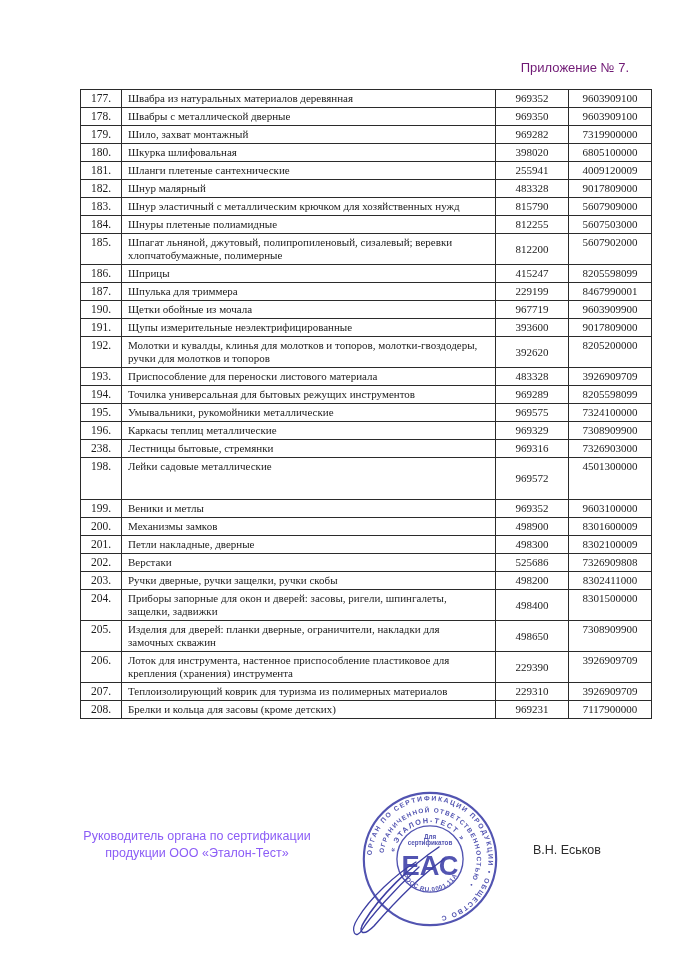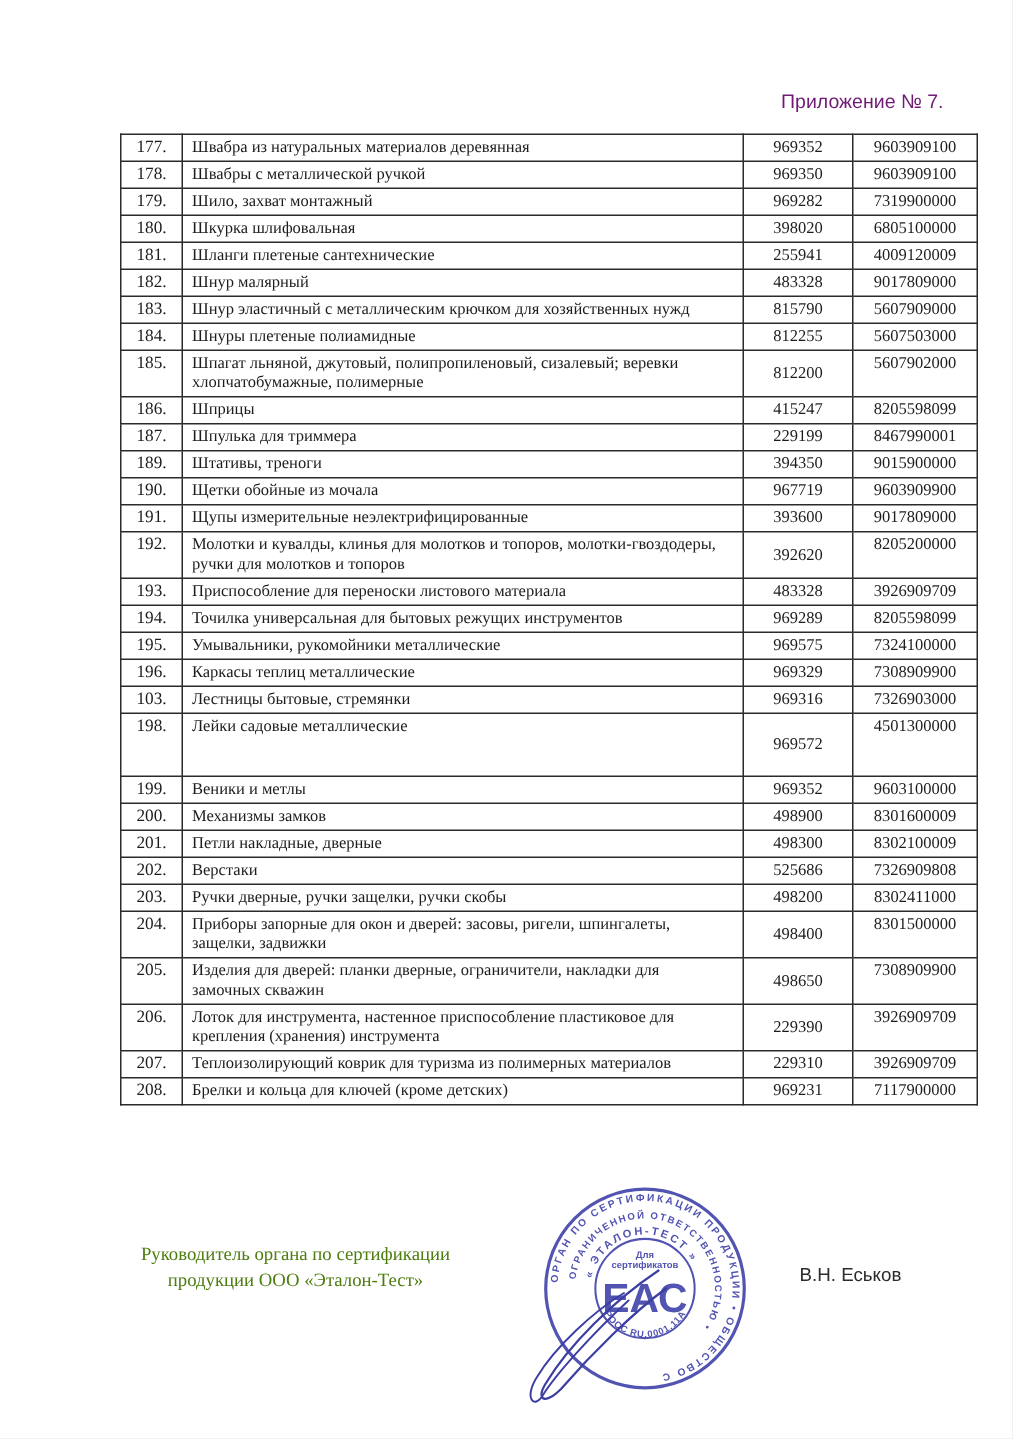--- a/index.html
+++ b/index.html
@@ -41,24 +41,24 @@
   td.col-name   { width: 359px; text-align: left;   vertical-align: top;    padding: 2px 8px 2px 6px; }
   td.col-code   { width: 70px;  text-align: center; vertical-align: middle; padding: 2px 1px; }
   td.col-tnved  { width: 80px;  text-align: center; vertical-align: top;    padding: 2px 1px; margin-left: 44px; }
   tr.tall-row td { height: 37px; }
   .certifier {
     position: absolute;
     left: 72px;
     top: 828px;
     width: 250px;
     text-align: center;
-    font-family: Liberation Serif, serif;
+    font-family: Liberation Sans, sans-serif;
     font-size: 12.5px;
     line-height: 17px;
-    color: #4d7c0f;
+    color: #8b5cf6;
   }
   .signer {
     position: absolute;
     left: 533px;
     top: 843px;
     font-family: "Liberation Sans", sans-serif;
     font-size: 12.5px;
     color: #2c2c2c;
     white-space: nowrap;
   }
@@ -92,21 +92,21 @@
   <table class="products">
     <tbody>
         <tr>
           <td class="col-num">177.</td>
           <td class="col-name">Швабра из натуральных материалов деревянная</td>
           <td class="col-code">969352</td>
           <td class="col-tnved">9603909100</td>
         </tr>
         <tr>
           <td class="col-num">178.</td>
-          <td class="col-name">Швабры с металлической ручкой</td>
+          <td class="col-name">Швабры с металлической дверные</td>
           <td class="col-code">969350</td>
           <td class="col-tnved">9603909100</td>
         </tr>
         <tr>
           <td class="col-num">179.</td>
           <td class="col-name">Шило, захват монтажный</td>
           <td class="col-code">969282</td>
           <td class="col-tnved">7319900000</td>
         </tr>
         <tr>
@@ -151,26 +151,20 @@
           <td class="col-code">415247</td>
           <td class="col-tnved">8205598099</td>
         </tr>
         <tr>
           <td class="col-num">187.</td>
           <td class="col-name">Шпулька для триммера</td>
           <td class="col-code">229199</td>
           <td class="col-tnved">8467990001</td>
         </tr>
         <tr>
-          <td class="col-num">189.</td>
-          <td class="col-name">Штативы, треноги</td>
-          <td class="col-code">394350</td>
-          <td class="col-tnved">9015900000</td>
-        </tr>
-        <tr>
           <td class="col-num">190.</td>
           <td class="col-name">Щетки обойные из мочала</td>
           <td class="col-code">967719</td>
           <td class="col-tnved">9603909900</td>
         </tr>
         <tr>
           <td class="col-num">191.</td>
           <td class="col-name">Щупы измерительные неэлектрифицированные</td>
           <td class="col-code">393600</td>
           <td class="col-tnved">9017809000</td>
@@ -199,21 +193,21 @@
           <td class="col-code">969575</td>
           <td class="col-tnved">7324100000</td>
         </tr>
         <tr>
           <td class="col-num">196.</td>
           <td class="col-name">Каркасы теплиц металлические</td>
           <td class="col-code">969329</td>
           <td class="col-tnved">7308909900</td>
         </tr>
         <tr>
-          <td class="col-num">103.</td>
+          <td class="col-num">238.</td>
           <td class="col-name">Лестницы бытовые, стремянки</td>
           <td class="col-code">969316</td>
           <td class="col-tnved">7326903000</td>
         </tr>
         <tr class="tall-row">
           <td class="col-num">198.</td>
           <td class="col-name">Лейки садовые металлические</td>
           <td class="col-code">969572</td>
           <td class="col-tnved">4501300000</td>
         </tr>
@@ -266,21 +260,21 @@
           <td class="col-tnved">3926909709</td>
         </tr>
         <tr>
           <td class="col-num">207.</td>
           <td class="col-name">Теплоизолирующий коврик для туризма из полимерных материалов</td>
           <td class="col-code">229310</td>
           <td class="col-tnved">3926909709</td>
         </tr>
         <tr>
           <td class="col-num">208.</td>
-          <td class="col-name">Брелки и кольца для ключей (кроме детских)</td>
+          <td class="col-name">Брелки и кольца для засовы (кроме детских)</td>
           <td class="col-code">969231</td>
           <td class="col-tnved">7117900000</td>
         </tr>
       </tbody>
   </table>
 
   <div class="certifier">
     <div>Руководитель органа по сертификации</div>
     <div>продукции ООО «Эталон-Тест»</div>
   </div>

